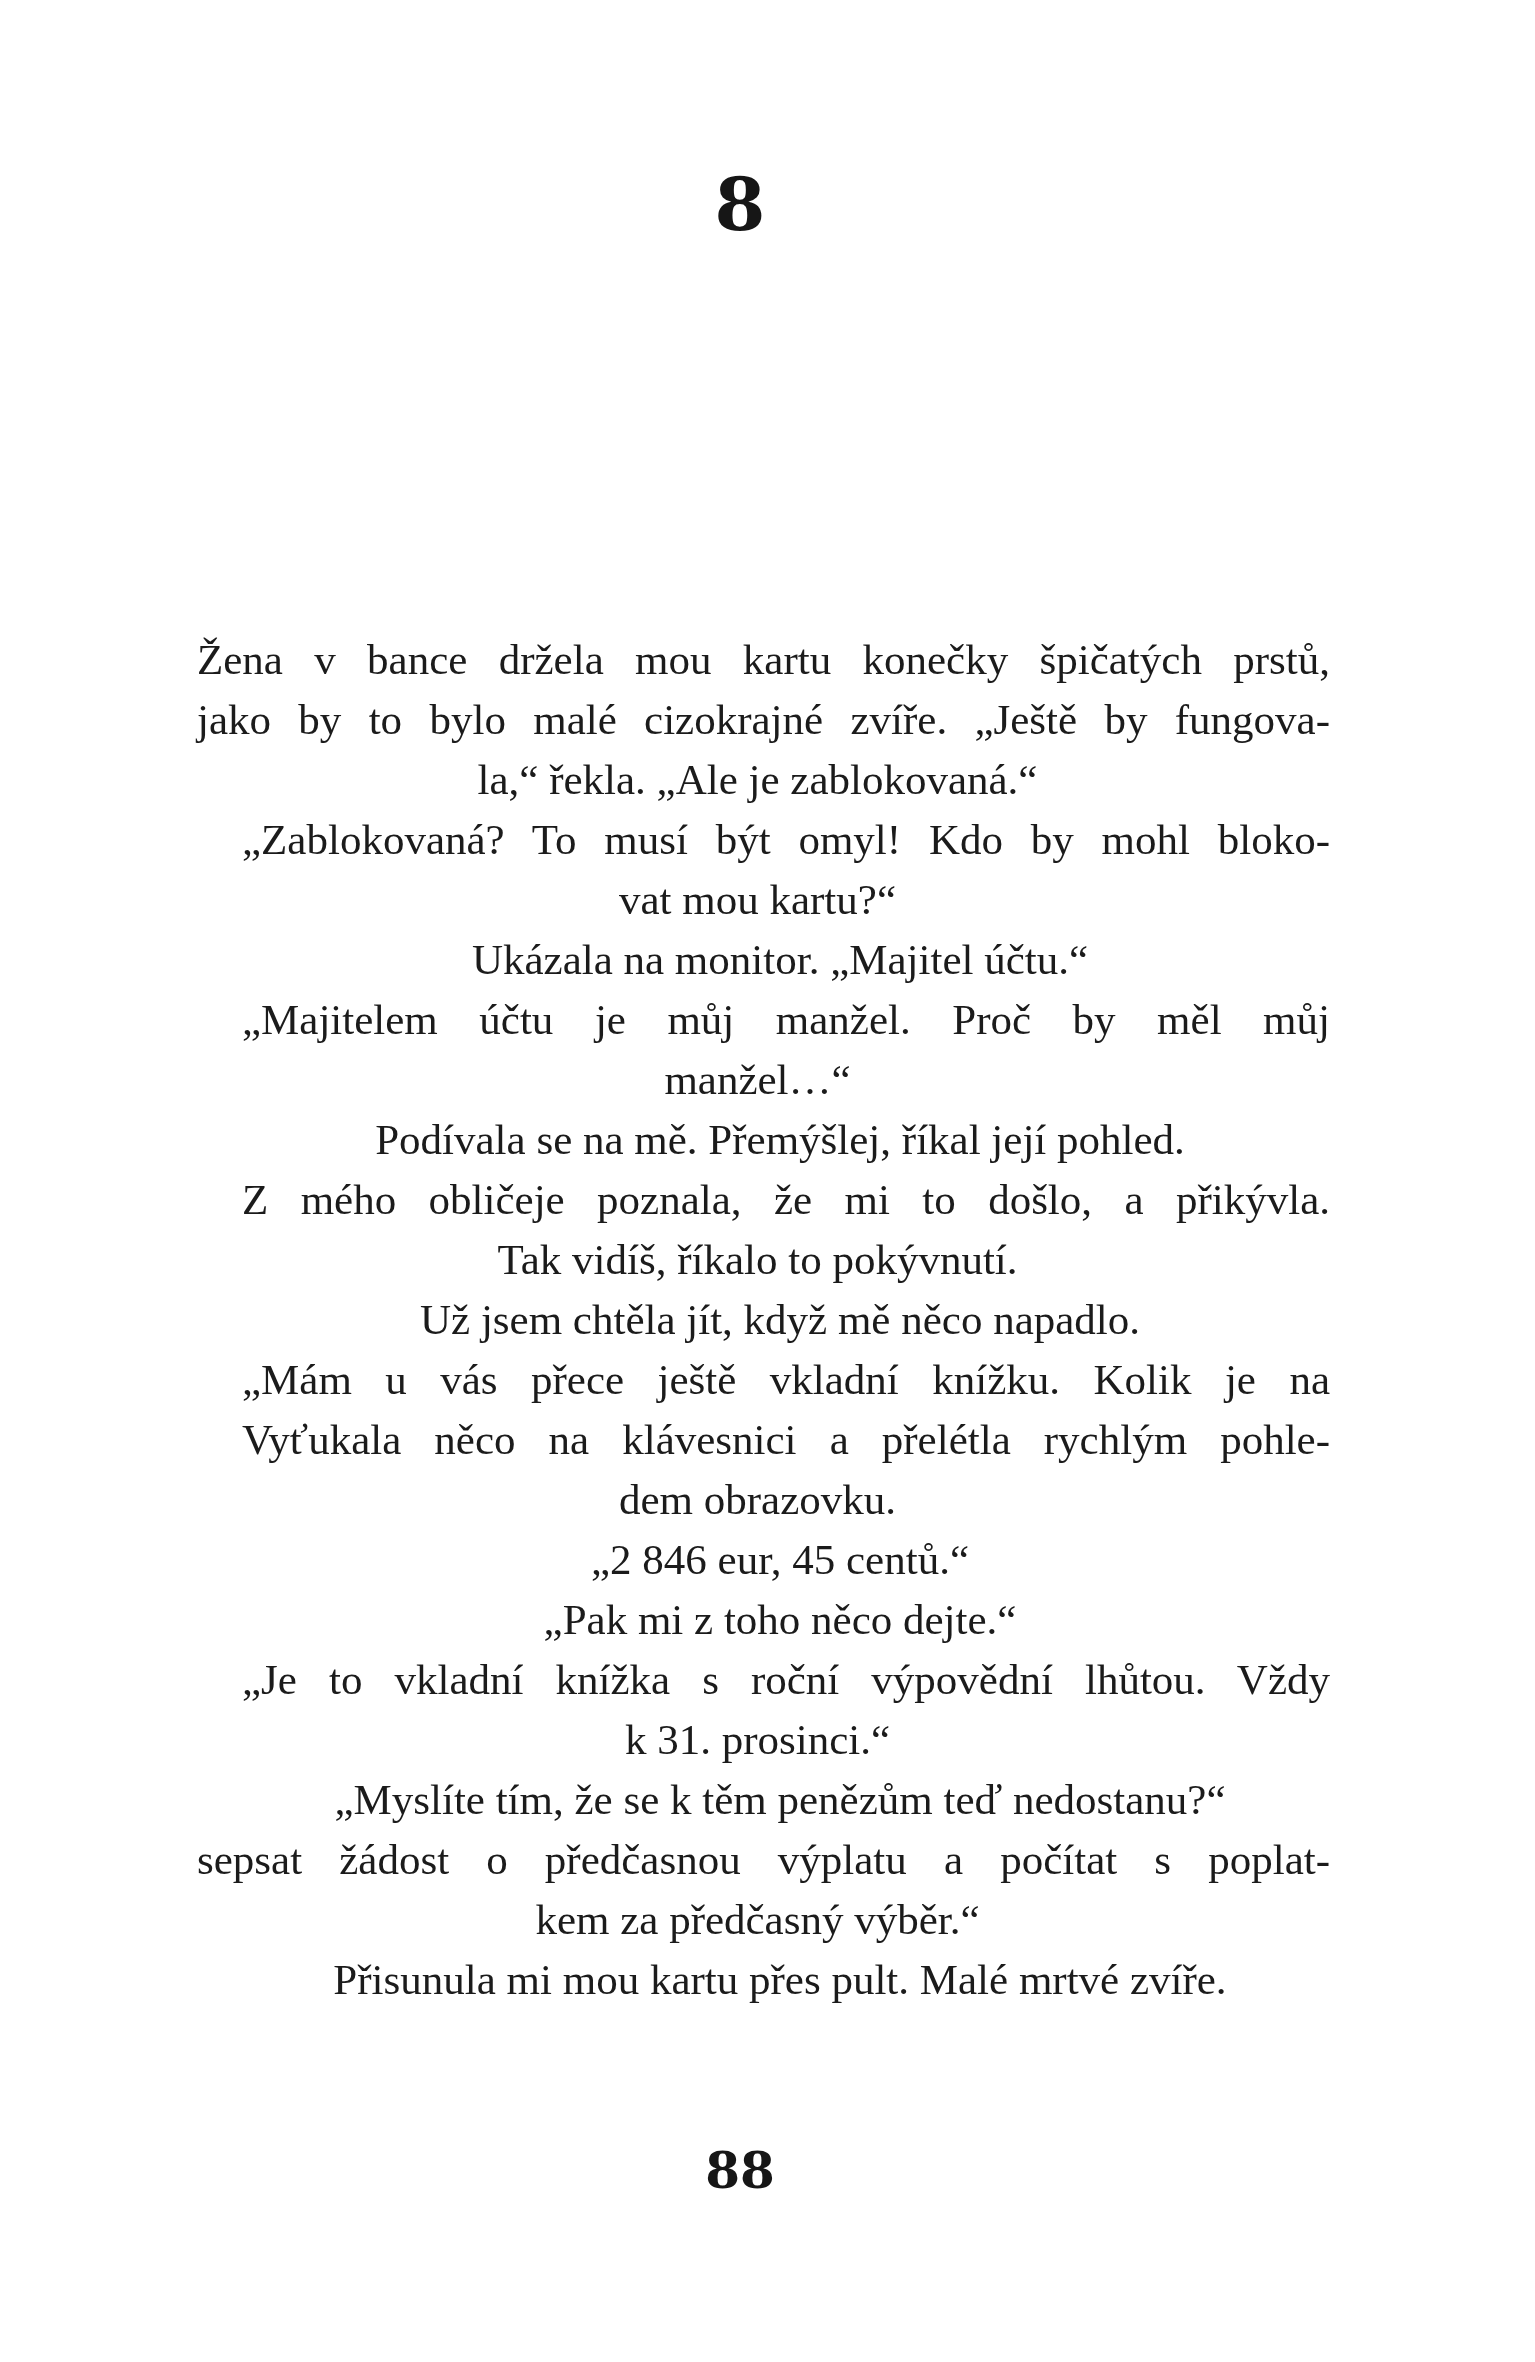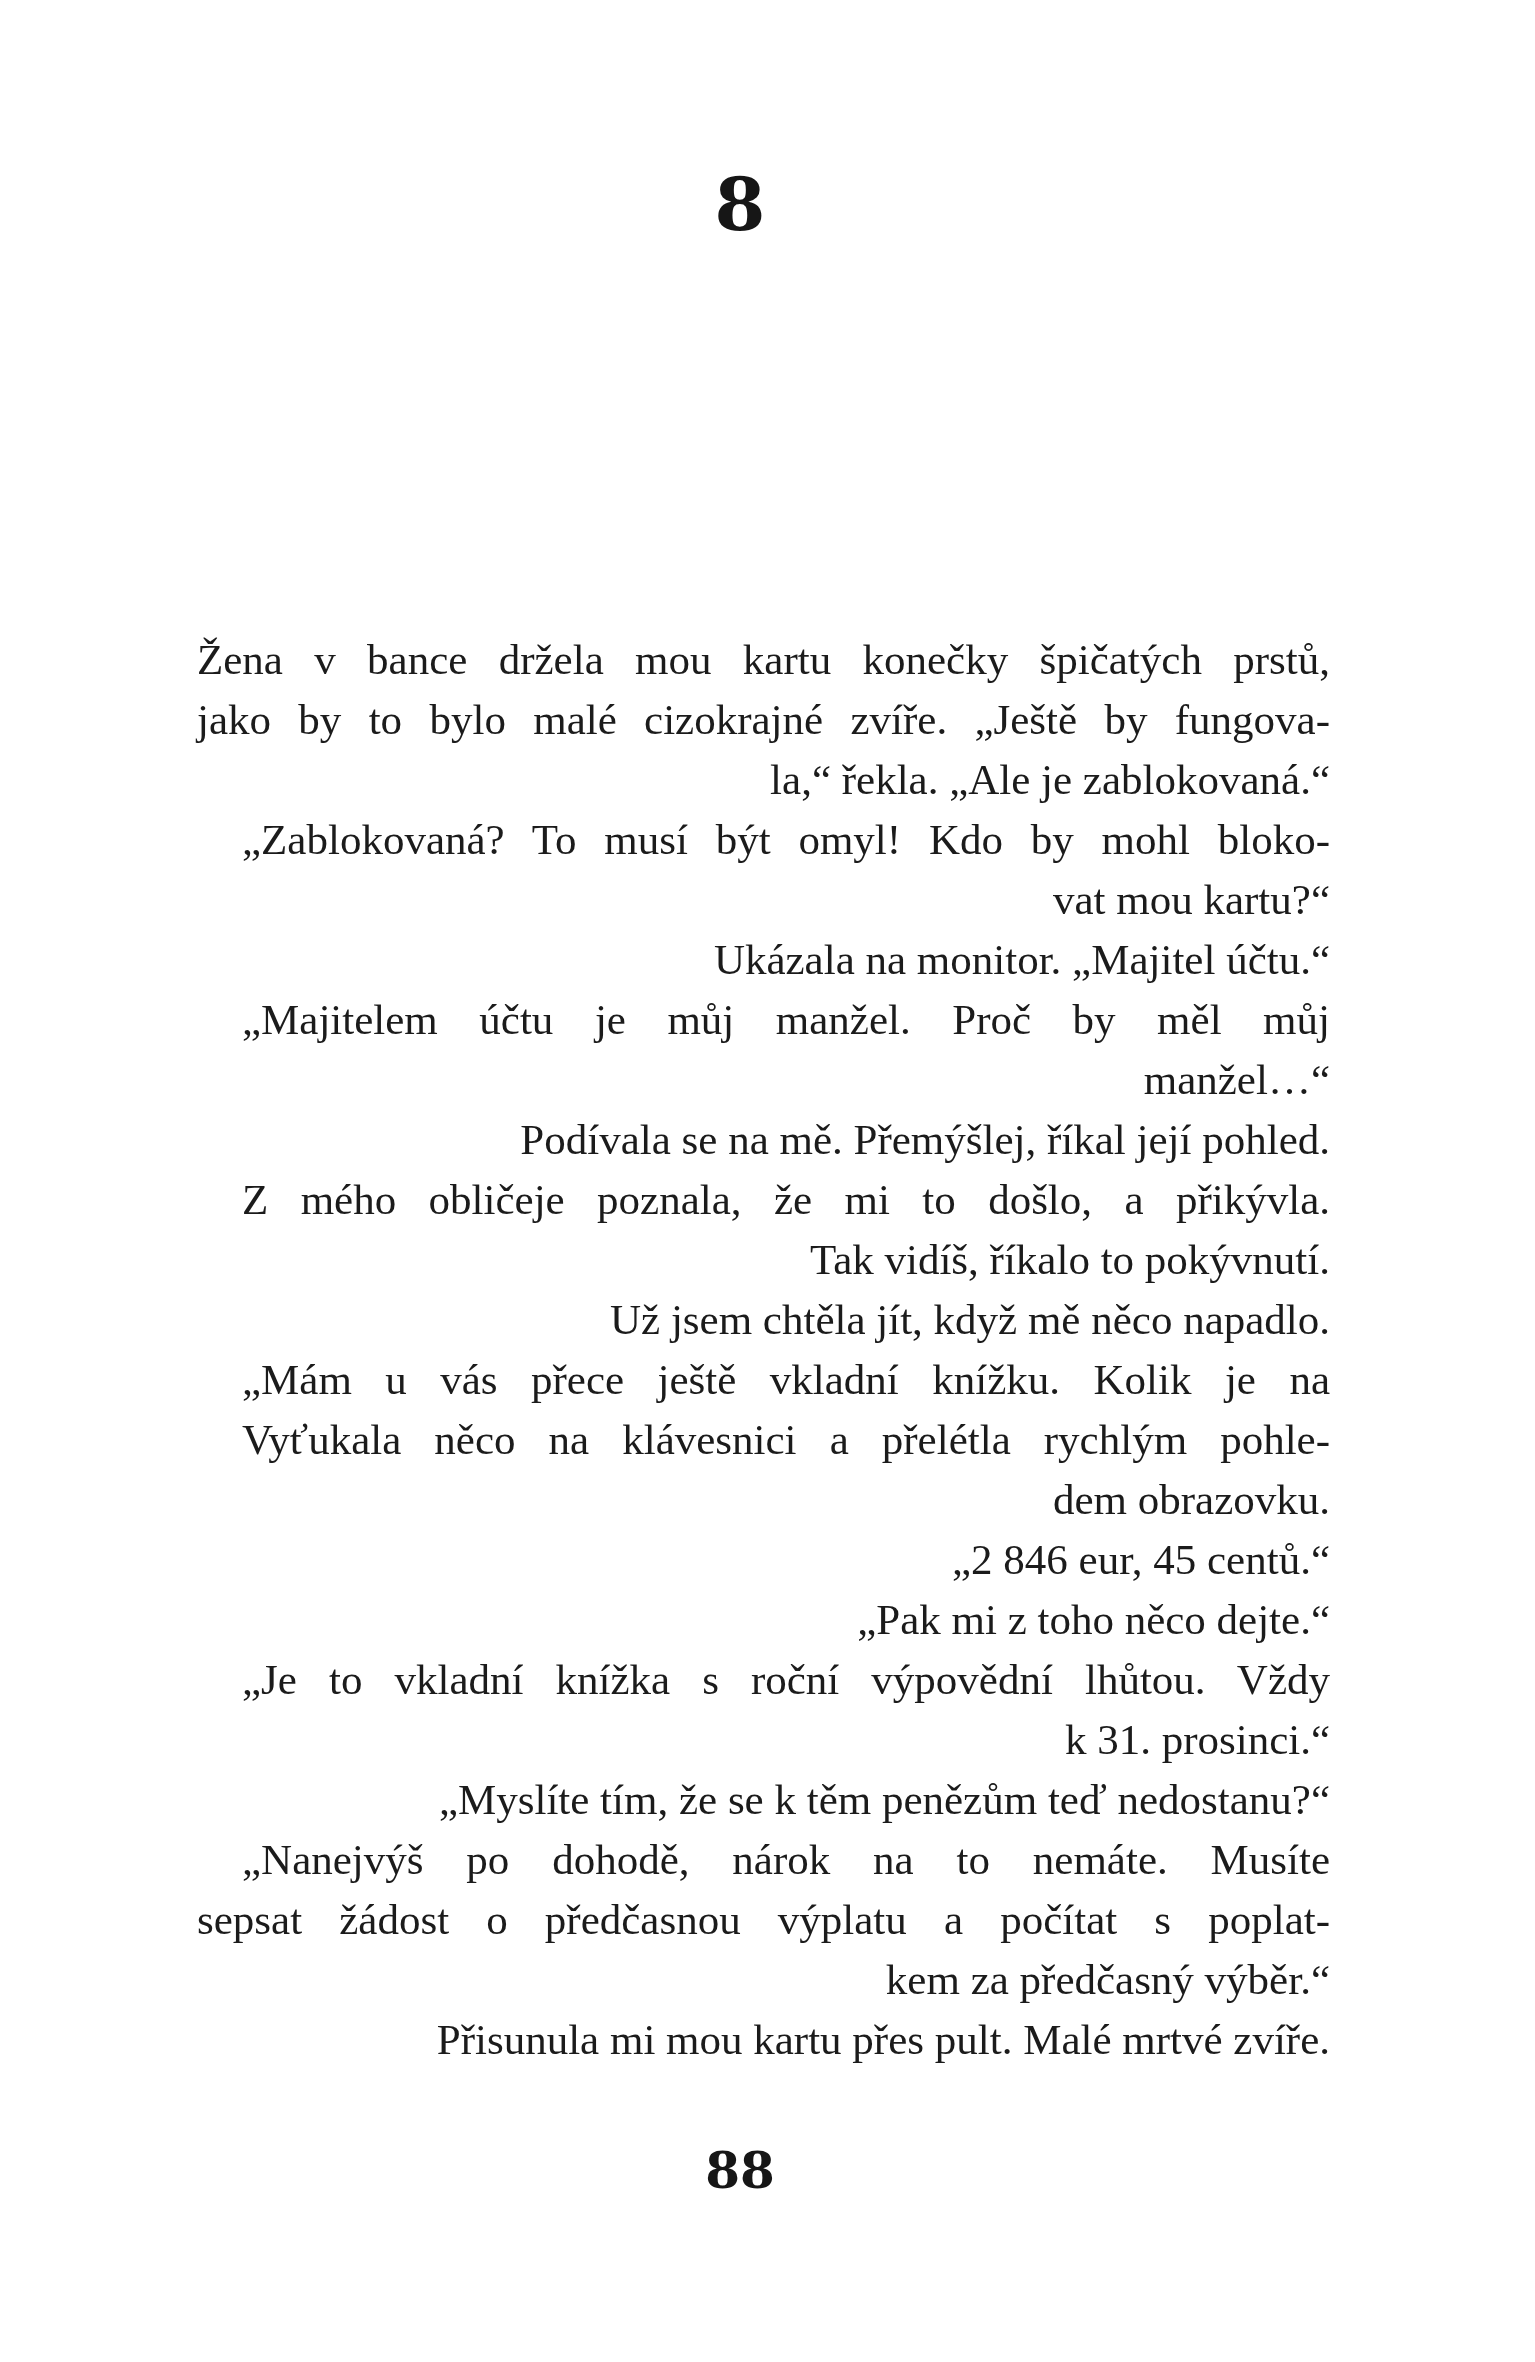--- a/index.html
+++ b/index.html
@@ -29,21 +29,21 @@
     position: absolute;
     left: 185px;
     top: 630px;
     width: 1145px;
     font-family: "Liberation Serif", "DejaVu Serif", serif;
     font-size: 43px;
     line-height: 60px;
     color: #1b1b1b;
   }
   .line {
-    text-align: right;
+    text-align: center;
     white-space: normal;
   }
   .line.just {
     text-align: justify;
     text-align-last: justify;
     margin-left: 12px;
   }
   .line.indent {
     text-indent: 45px;
   }
@@ -79,20 +79,19 @@
       <div class="line">Tak vidíš, říkalo to pokývnutí.</div>
       <div class="line indent">Už jsem chtěla jít, když mě něco napadlo.</div>
       <div class="line just indent">„Mám u vás přece ještě vkladní knížku. Kolik je na</div>
       <div class="line just indent">Vyťukala něco na klávesnici a přelétla rychlým pohle-</div>
       <div class="line">dem obrazovku.</div>
       <div class="line indent">„2 846 eur, 45 centů.“</div>
       <div class="line indent">„Pak mi z toho něco dejte.“</div>
       <div class="line just indent">„Je to vkladní knížka s roční výpovědní lhůtou. Vždy</div>
       <div class="line">k 31. prosinci.“</div>
       <div class="line indent">„Myslíte tím, že se k těm penězům teď nedostanu?“</div>
-      <div class="line just indent">„Nanejvýš po dohodě, nárok na to nemáte. Musíte</div>
       <div class="line just">sepsat žádost o předčasnou výplatu a počítat s poplat-</div>
       <div class="line">kem za předčasný výběr.“</div>
       <div class="line indent">Přisunula mi mou kartu přes pult. Malé mrtvé zvíře.</div>
     </div>
 
   <div class="page-number">88</div>
 </div>
 
 </body></html>

